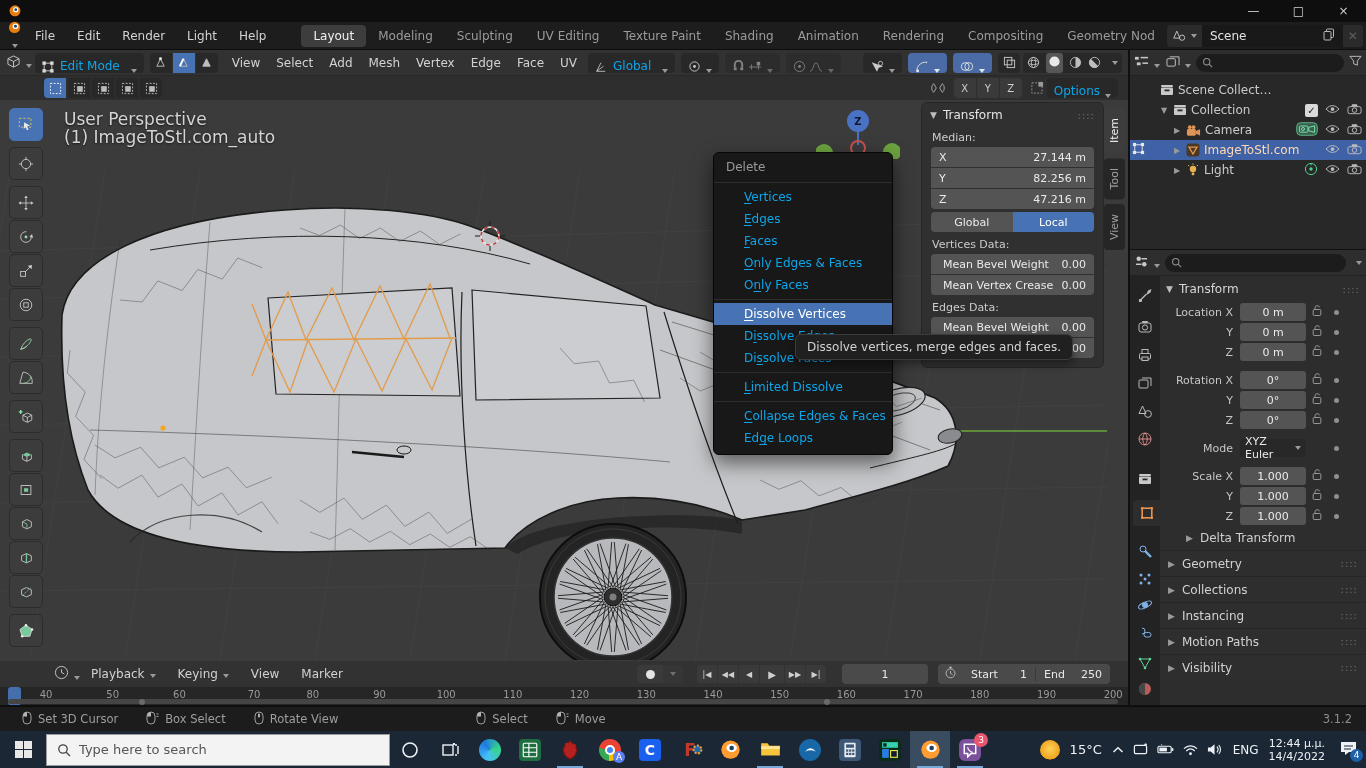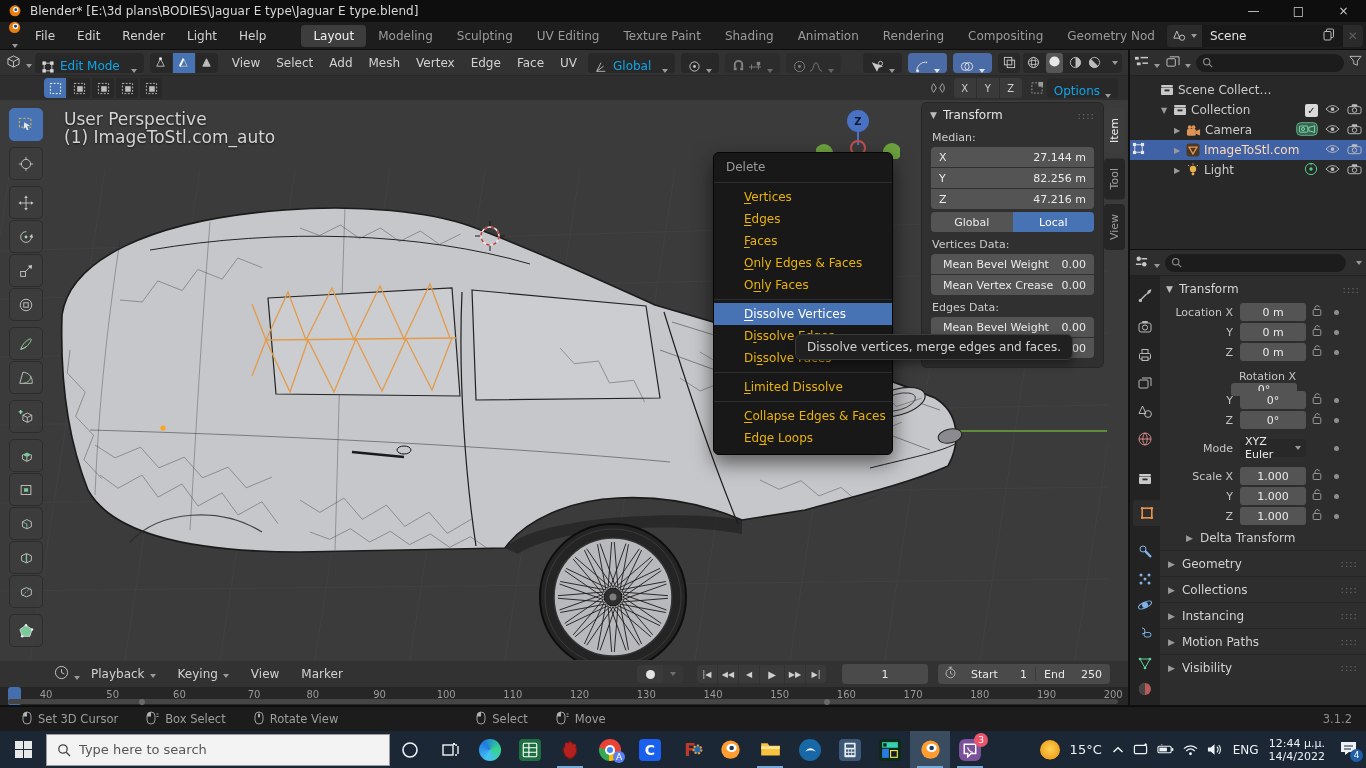--- a/index.html
+++ b/index.html
@@ -57,21 +57,21 @@
   .seg2 div.on { background:#4772b3; color:#fff; }
   .rtop { border-radius:4px 4px 0 0; } .rbot { border-radius:0 0 4px 4px; }
   #npanel-tabs { left:1104px; top:58px; z-index:5; display:flex; flex-direction:column; gap:5px; }
   .side-tab { writing-mode:vertical-rl; transform:rotate(180deg); background:#262626; color:#9e9e9e; font-size:11px; padding:10px 4px; border-radius:4px; text-align:center; }
   .side-tab.active { background:#3d3d3d; color:#f0f0f0; }
 
   
   #ctx-menu { left:713px; top:102px; width:180px; z-index:8; background:#181818; border:1px solid #060606; border-radius:6px; box-shadow:0 8px 20px rgba(0,0,0,.55); padding-bottom:5px; }
   #ctx-menu .title { color:#9a9a9a; font-size:12px; padding:7px 12px 5px; }
   .ctx-sep { height:1px; background:#2e2e2e; margin:3px 0; }
-  .ctx-item { height:22px; line-height:22px; padding-left:30px; color:#eab308; font-size:12px; white-space:nowrap; }
+  .ctx-item { height:22px; line-height:22px; padding-left:30px; color:#0ea5e9; font-size:12px; white-space:nowrap; }
   .ctx-item.active { background:#4772b3; color:#fff; }
   .ctx-item u { text-decoration:underline; text-underline-offset:2px; }
   #tooltip { left:795px; top:284px; z-index:9; background:#202020; border:1px solid #3c3c3c; border-radius:6px; color:#d2d2d2; font-size:12px; padding:5px 11px; white-space:nowrap; box-shadow:0 4px 10px rgba(0,0,0,.4); }
 
   
   #outliner { left:1130px; top:50px; width:236px; height:199px; background:#282828; border-radius:0; }
   .ed-header { height:26px; background:#2e2e2e; display:flex; align-items:center; border-bottom:1px solid #222; padding:0 4px; }
   .search { flex:1; height:18px; background:#1c1c1c; border-radius:9px; margin:0 5px; display:flex; align-items:center; padding:0 6px; }
   .ol-row { height:20px; display:flex; align-items:center; font-size:12px; color:#cacaca; position:relative; padding-right:4px; }
   .ol-row.sel { background:#3f62a6; color:#ffd9b3; }
@@ -126,21 +126,20 @@
 <body>
 
 <div id="app">
 
   <div id="titlebar" class="abs">
     <span style="margin-left:8px"><svg width="14" height="14" viewBox="0 0 18 18">
           <circle cx="9" cy="10" r="7" fill="#e87d0d"></circle>
           <circle cx="10" cy="8.6" r="3.4" fill="#fff"></circle>
           <circle cx="10" cy="8.6" r="1.8" fill="#20476b"></circle>
         </svg></span>
-    <span class="title">Blender* [E:\3d plans\BODIES\Jaguar E type\Jaguar E  type.blend]</span>
     <div class="win-btns">
       <div class="win-btn">—</div>
       <div class="win-btn">□</div>
       <div class="win-btn">×</div>
     </div>
   </div>
 
   <div id="menubar" class="abs">
     <span style="margin-left:7px"><svg width="17" height="14" viewBox="0 0 18 15">
           <circle cx="8" cy="8" r="6" fill="#e87d0d"></circle>
@@ -1027,21 +1026,21 @@
             <span class="lb">Z</span>
             <span class="fv">0 m</span>
             <span class="lock">
               <span><svg width="10" height="13" viewBox="0 0 10 13" fill="none" stroke="#c9c9c9">
                   <rect x="1.2" y="5.5" width="7.6" height="6" rx="1" stroke="#999"></rect>
                   <path d="M3 5.5 V3.8 A2.3 2.3 0 0 1 7.5 3.3" stroke="#999"></path>
                 </svg></span>
             </span>
             <span class="dot"></span>
           </div>
-          <div class="prow" style="margin-top: 8px; flex-direction: column;">
+          <div class="prow" style="margin-top: 8px;">
             <span class="lb">Rotation X</span>
             <span class="fv">0°</span>
             <span class="lock">
               <span><svg width="10" height="13" viewBox="0 0 10 13" fill="none" stroke="#c9c9c9">
                   <rect x="1.2" y="5.5" width="7.6" height="6" rx="1" stroke="#999"></rect>
                   <path d="M3 5.5 V3.8 A2.3 2.3 0 0 1 7.5 3.3" stroke="#999"></path>
                 </svg></span>
             </span>
             <span class="dot"></span>
           </div>

